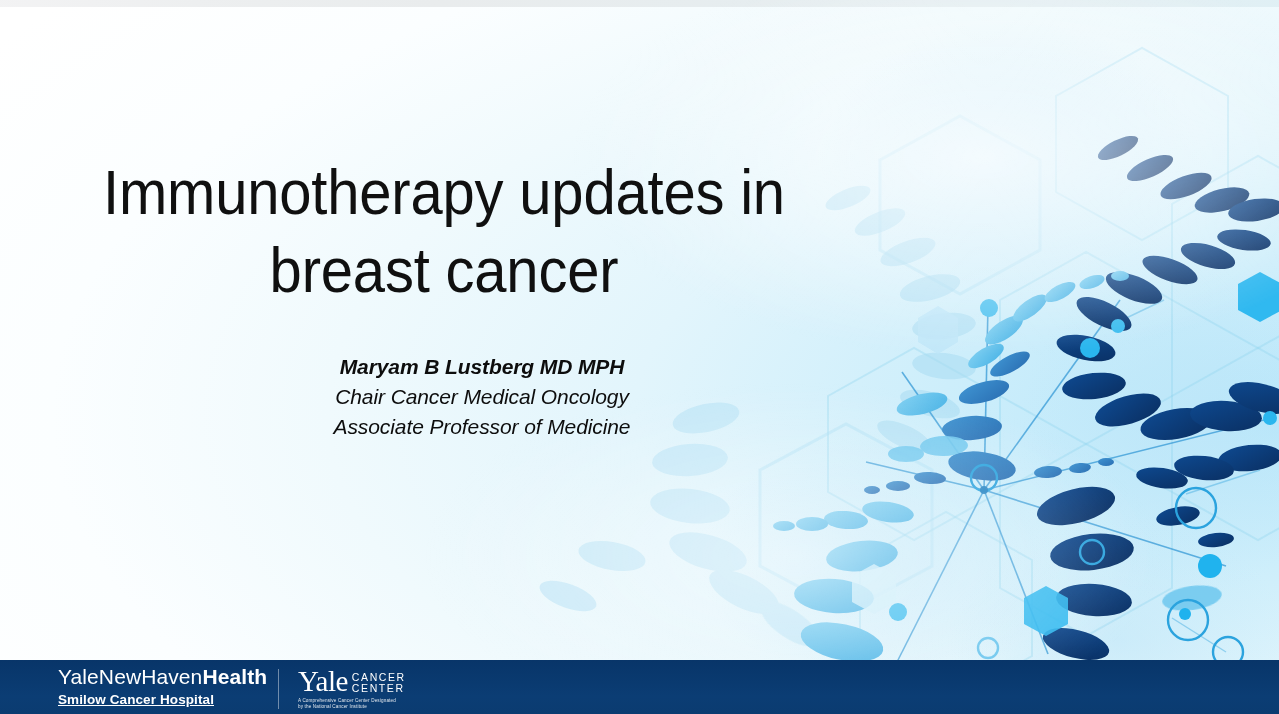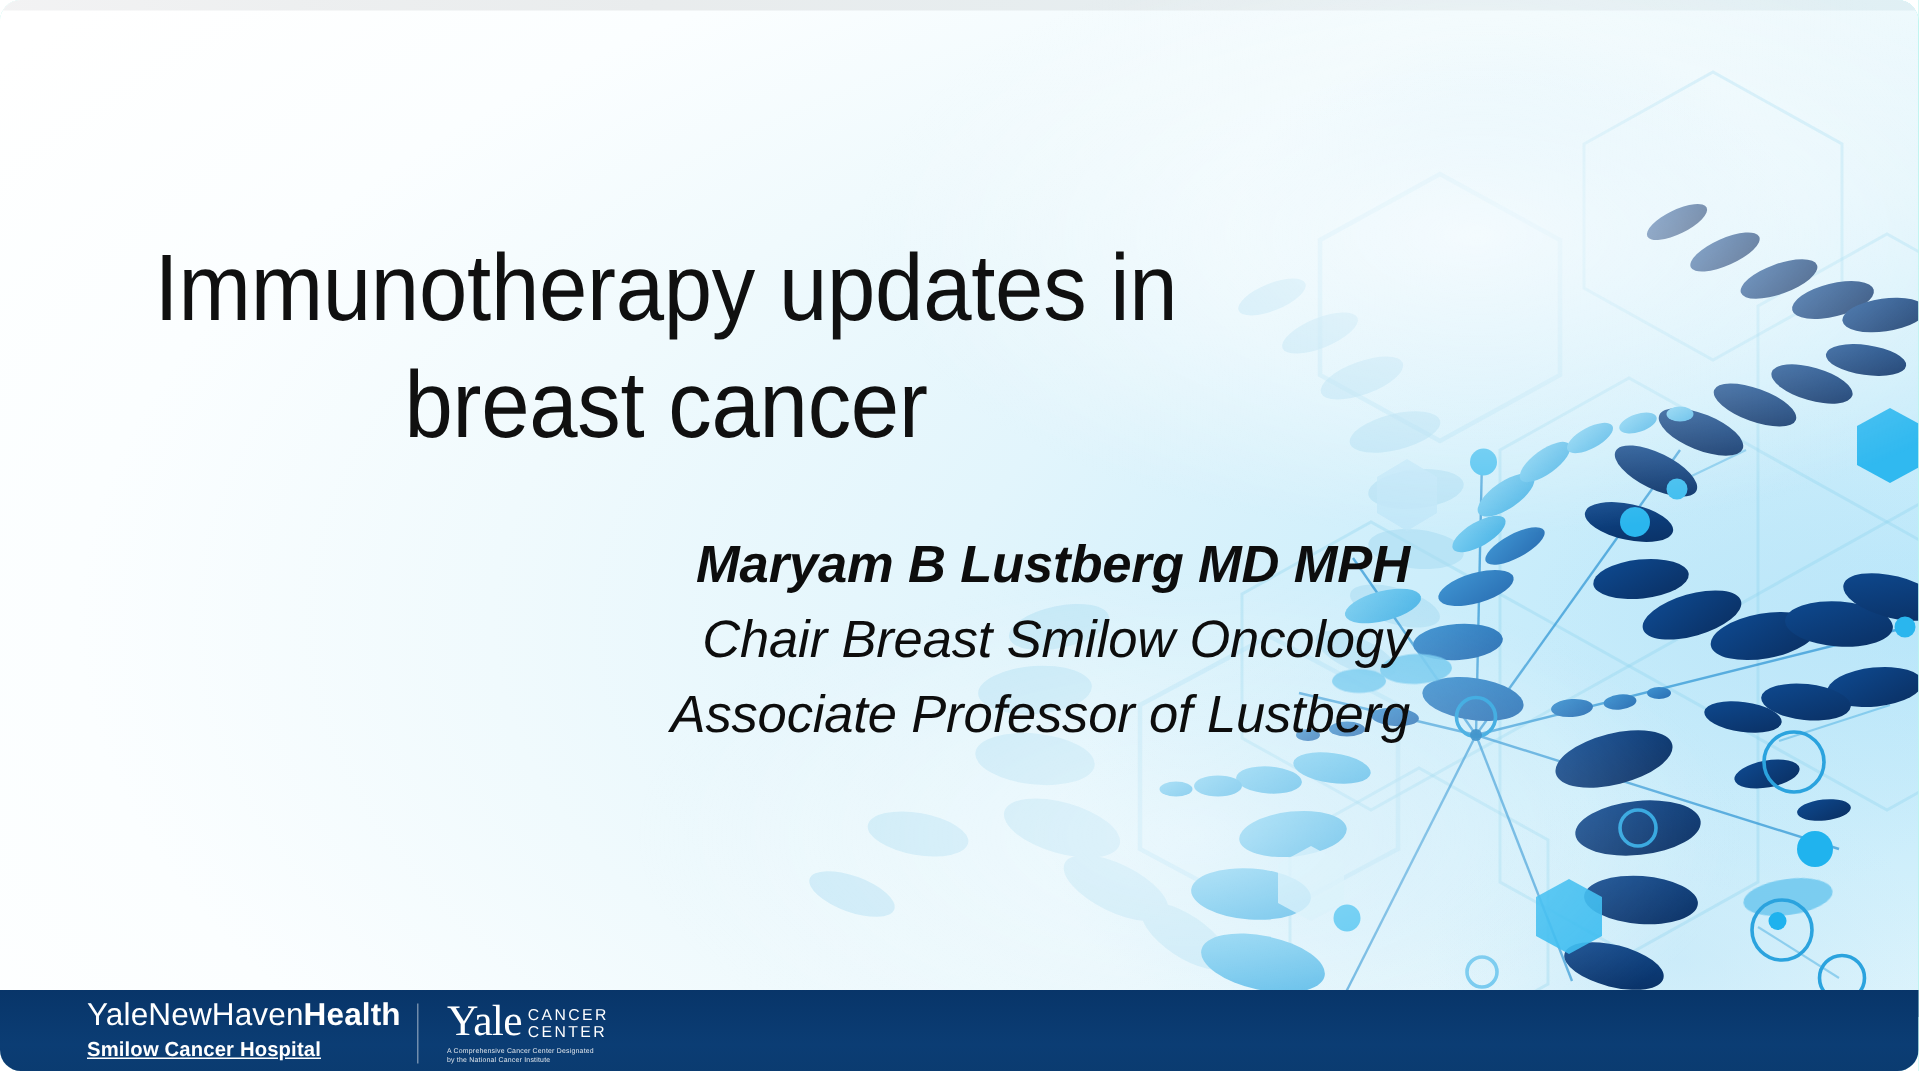--- a/index.html
+++ b/index.html
@@ -10,22 +10,21 @@
   }
   body {
     font-family: "Liberation Sans", sans-serif;
   }
 
   .slide {
     position: relative;
     width: 1279px;
     height: 714px;
     overflow: hidden;
-    background: #5eead4;
-    border-radius: 14px;
+    background: #ec4899;
   }
 
   
   .bg-base {
     position: absolute;
     inset: 0;
     background:
       radial-gradient(120% 95% at 100% 58%, #b7e6fa 0%, #cdeefb 22%, #e2f5fc 42%, #f0fafd 62%, #fbfeff 80%, #ffffff 100%),
       linear-gradient(105deg, #ffffff 0%, #ffffff 26%, #f6fcfe 46%, #e6f6fc 66%, #cfeffb 88%, #bfe9fa 100%);
   }
@@ -83,24 +82,23 @@
   .subtitle {
     position: absolute;
     left: 24px;
     top: 352px;
     width: 916px;
     text-align: center;
     color: #0d0d0d;
   }
   .sub-line {
     font-style: italic;
-    font-size: 35px;
+    font-size: 21px;
     line-height: 1.43;
     letter-spacing: -.1px;
-    text-align: right;
   }
   .sub-line.strong { font-weight: 700; }
 
   
   .footer {
     position: absolute;
     left: 0; right: 0;
     top: 660px;
     height: 66px;
     background: #0a3a6e;
@@ -366,22 +364,22 @@
 
   <div class="bg-softglow"></div>
 
   <div class="content">
 
     <h1 class="title">Immunotherapy updates in
 breast cancer</h1>
 
     <div class="subtitle">
       <div class="sub-line strong">Maryam B Lustberg MD MPH</div>
-      <div class="sub-line">Chair Breast Smilow Oncology</div>
-      <div class="sub-line">Associate Professor of Lustberg</div>
+      <div class="sub-line">Chair Cancer Medical Oncology</div>
+      <div class="sub-line">Associate Professor of Medicine</div>
     </div>
   </div>
 
   <div class="footer">
     <div class="footer-inner">
 
       <div class="ynhh">
         <div class="ynhh-main"><span>YaleNewHaven</span><span class="bold">Health</span></div>
         <div class="ynhh-sub">Smilow Cancer Hospital</div>
       </div>

